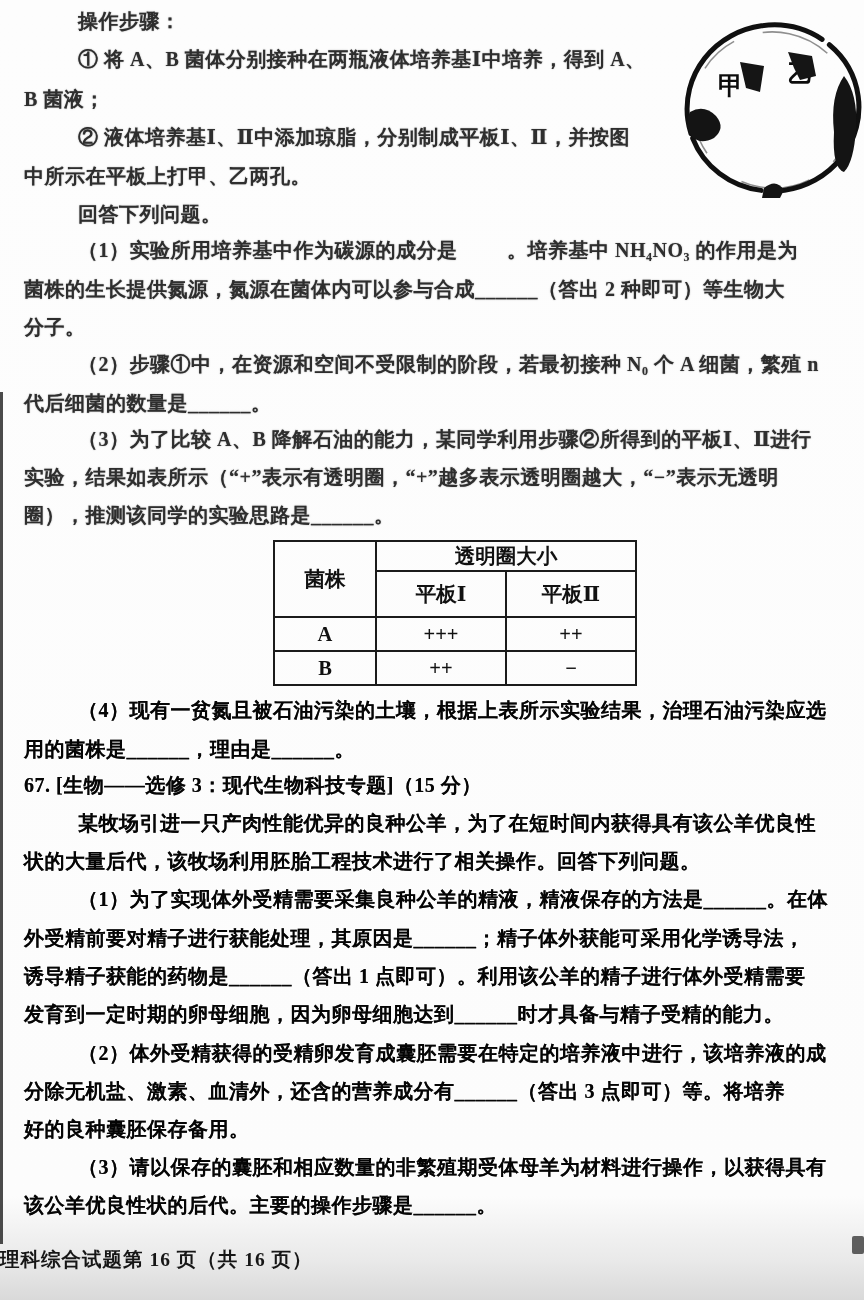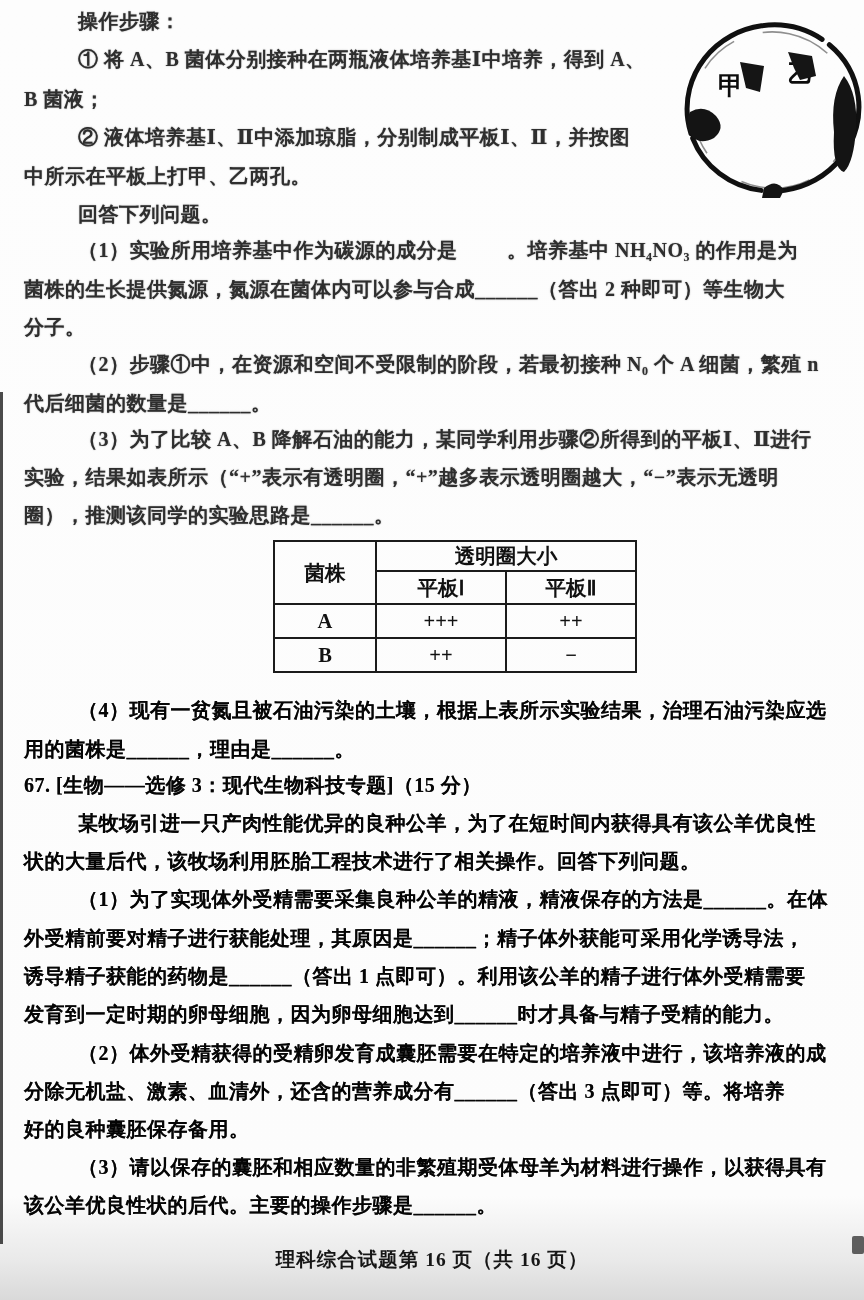--- a/index.html
+++ b/index.html
@@ -10,24 +10,24 @@
   .light{color:#2e2e2e;font-weight:600;text-shadow:0 0 1.3px rgba(45,45,45,.55);}
   .dark{color:#050505;font-weight:700;text-shadow:0 0 .6px rgba(0,0,0,.65);}
   .edge-left{position:absolute;left:0;top:392px;width:3px;height:852px;background:#2c2c2c;opacity:.85;}
   .edge-mark{position:absolute;right:0;top:1236px;width:12px;height:18px;background:#3a3a3a;border-radius:2px;opacity:.8;}
   table.result{position:absolute;left:240px;top:540px;border-collapse:collapse;table-layout:fixed;margin-left:33px;}
   table.result td,table.result th{border:2.2px solid #1b1b1b;text-align:center;vertical-align:middle;
        font-size:20.5px;font-weight:700;color:#111;padding:0;}
   .c-strain{width:100px;}
   .c-plate{width:128px;}
   .r-group{height:30px;}
-  .r-sub{height:33px;font-family:Liberation Serif, serif;}
+  .r-sub{height:46px;}
   .r-data{height:34px;}
   .figure{position:absolute;left:676px;top:14px;width:192px;height:192px;}
-  .footer{position:absolute;left:0;top:1246px;width:100%;text-align:center;
+  .footer{position:absolute;left:0;top:1246px;width:100%;
        font-size:19.5px;font-weight:600;color:#161616;letter-spacing:1px;}
 </style>
 </head>
 <body>
 
 <div class="page">
 
   <div class="edge-left"></div>
   <div class="edge-mark"></div>
 

